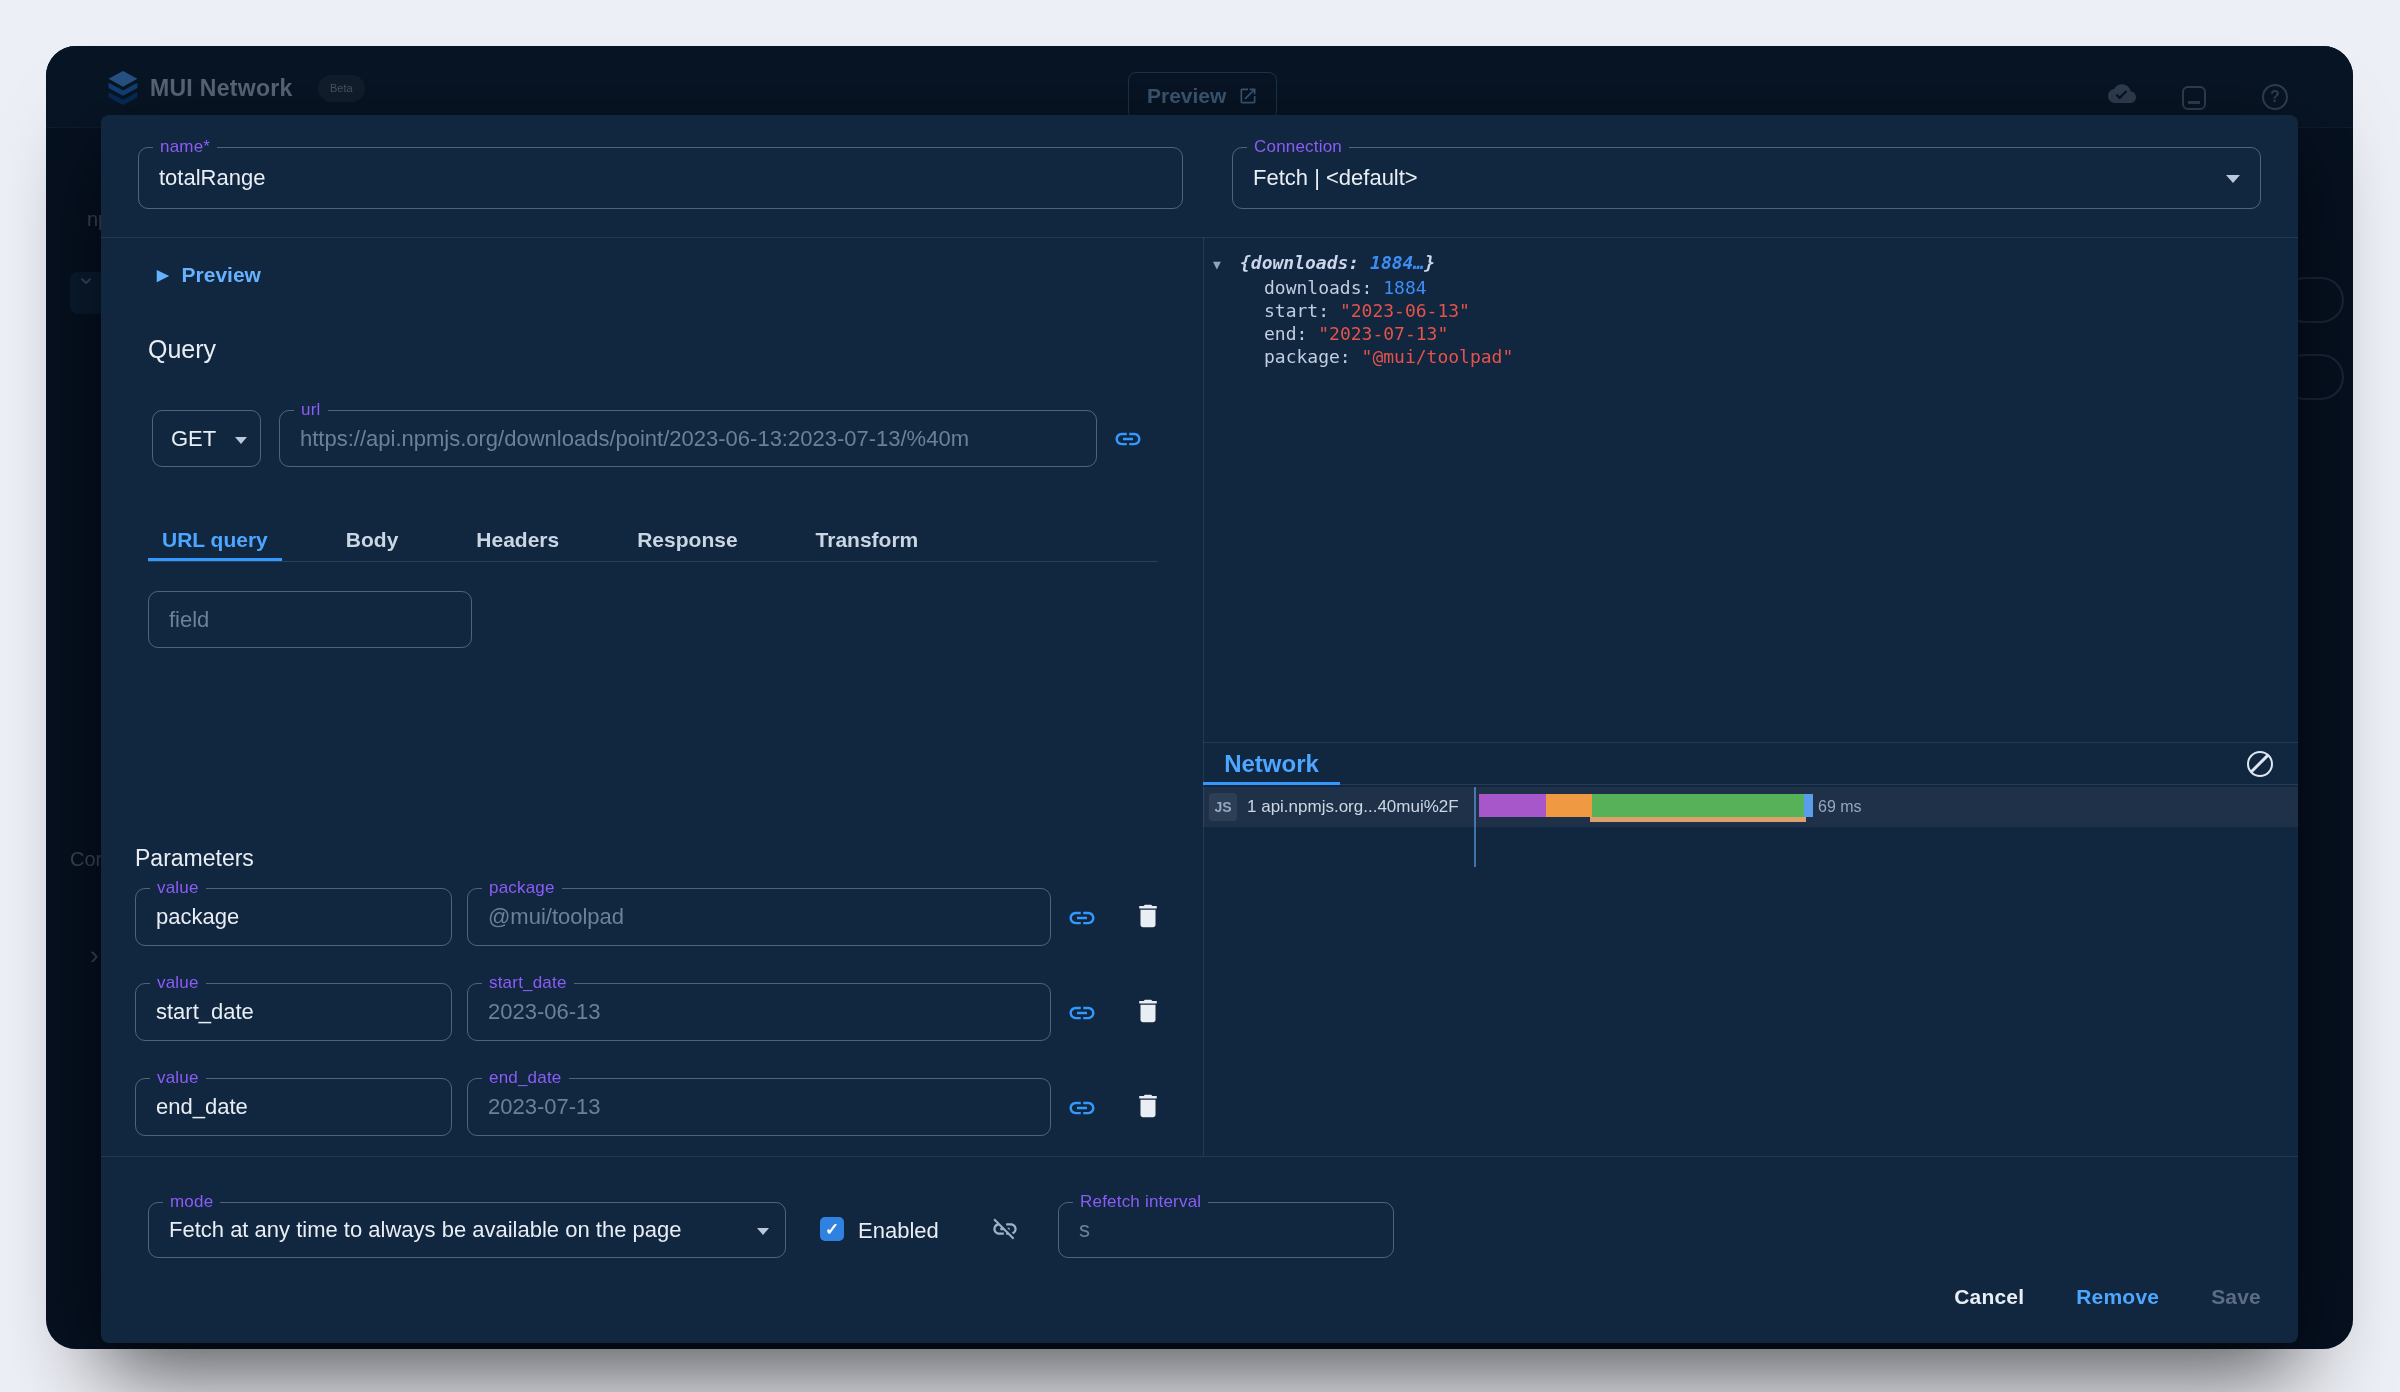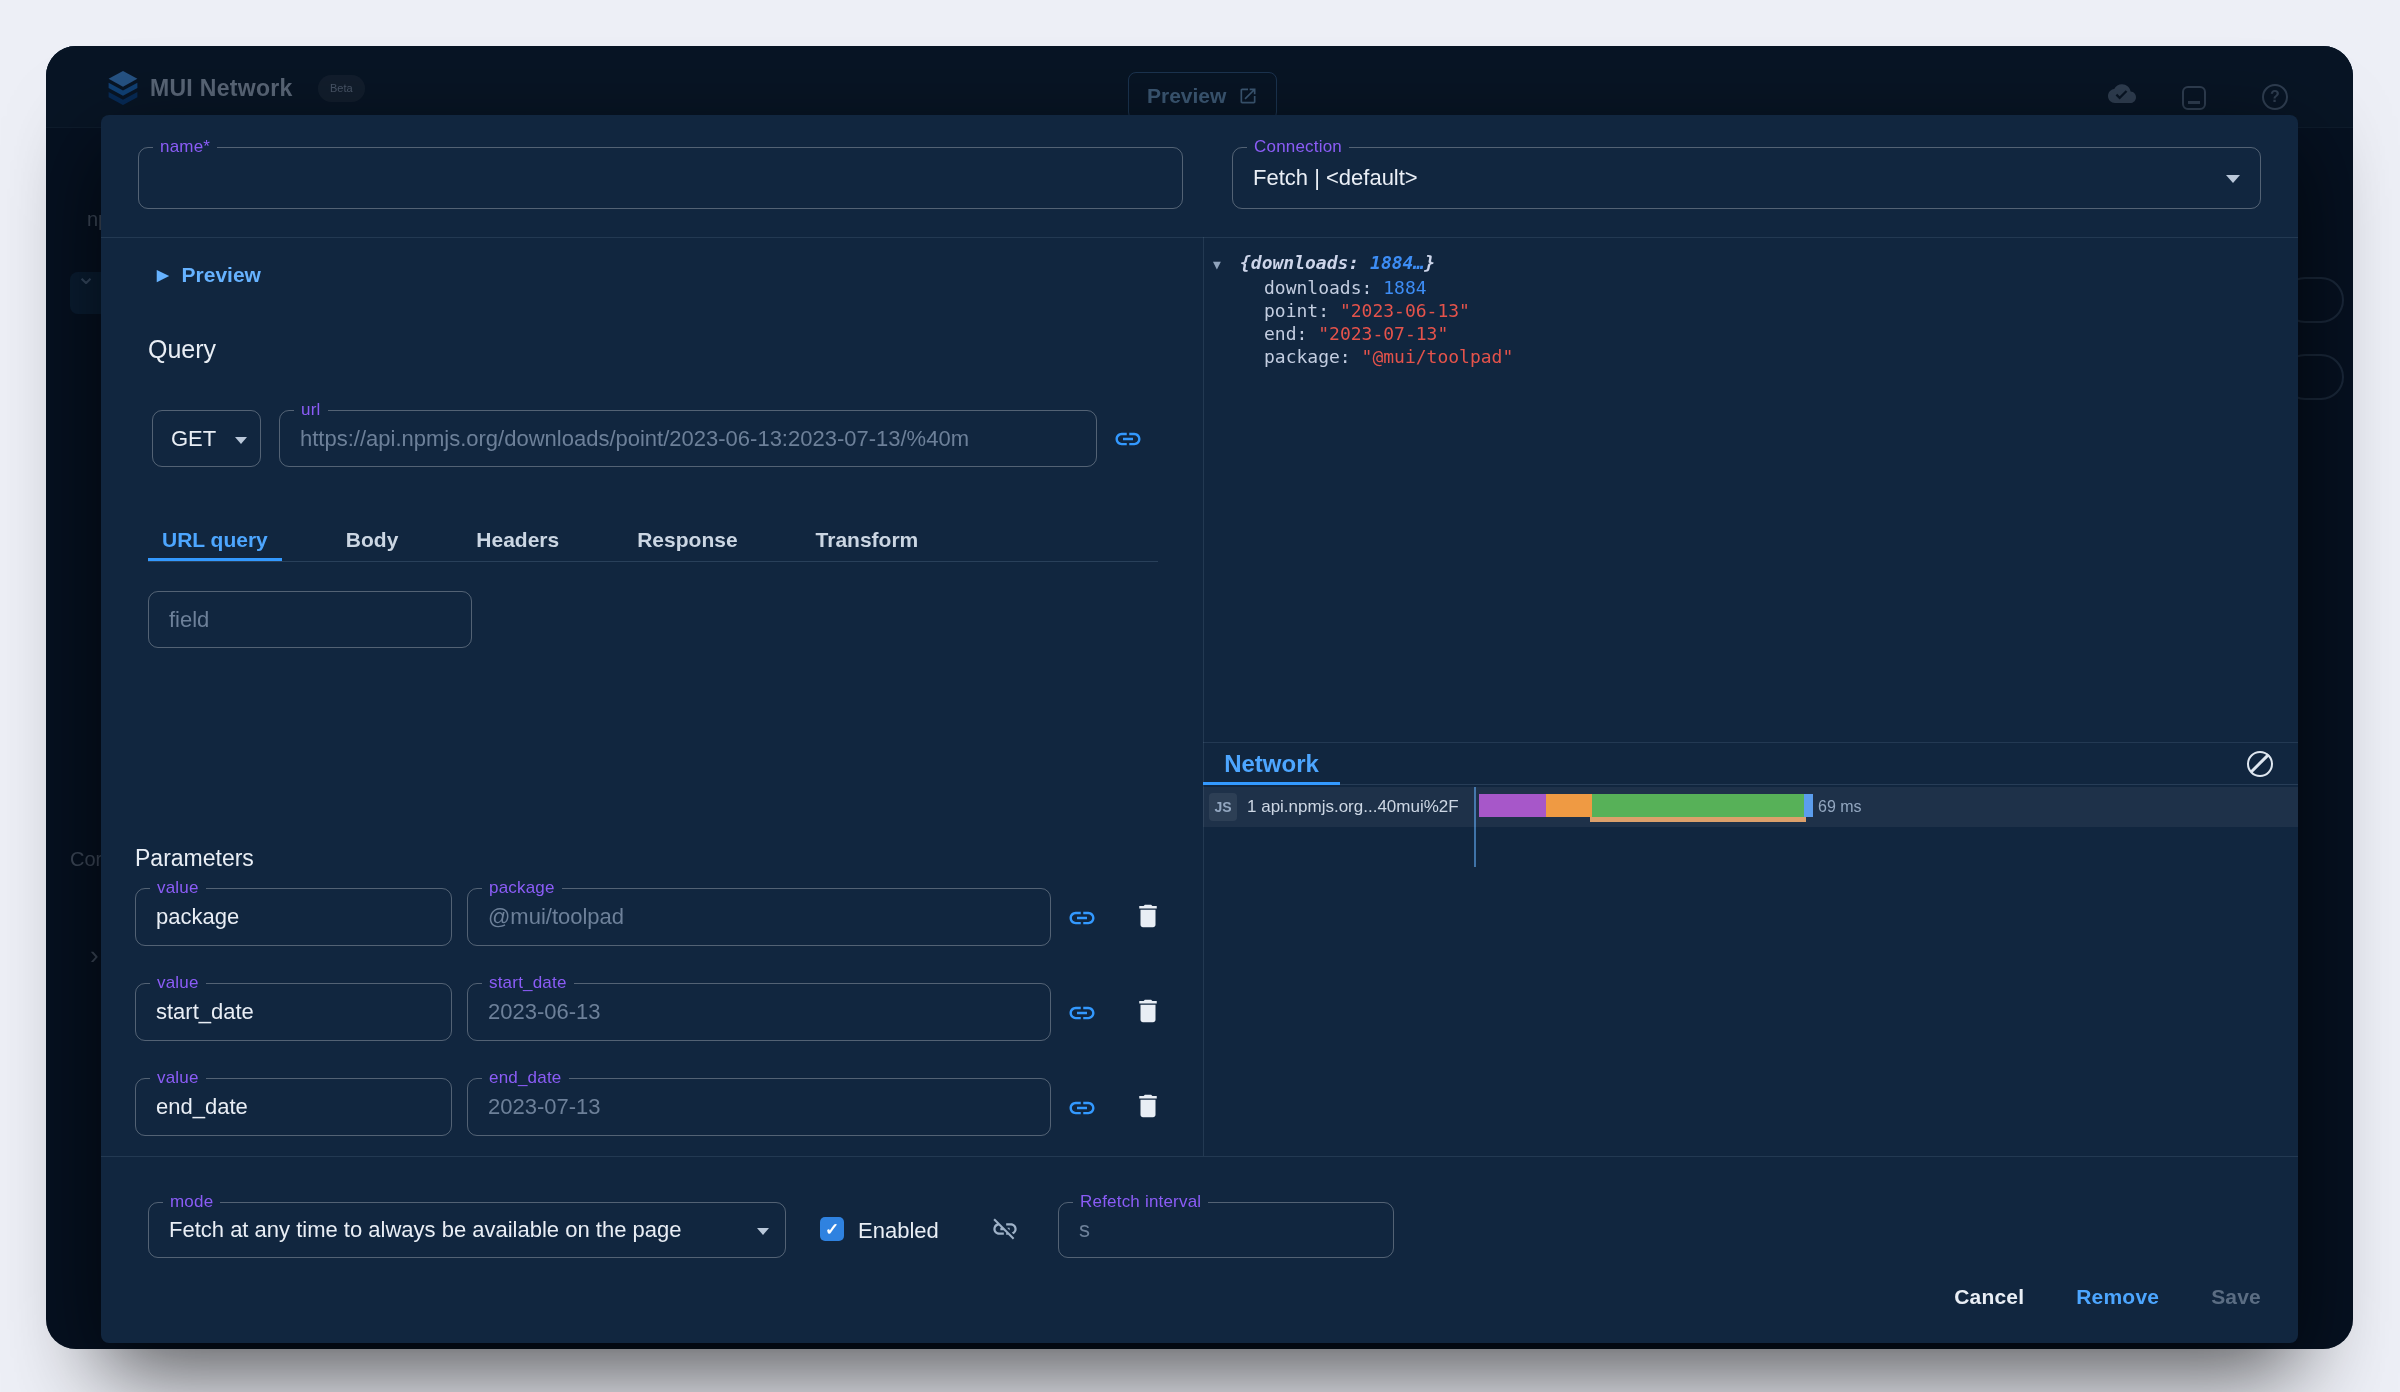--- a/index.html
+++ b/index.html
@@ -139,20 +139,21 @@
     <div class="pill" style="left:2236px; top:231px"></div>
     <div class="pill" style="left:2236px; top:308px"></div>
 
     <div class="scrim"></div>
   </div>
 
   <div class="dialog">
 
     <div class="fld" style="left:37px; top:32px; width:1045px; height:62px">
       <span class="flbl">name*</span>
+      <span class="fval">totalRange</span>
     </div>
     <div class="fld" style="left:1131px; top:32px; width:1029px; height:62px">
       <span class="flbl">Connection</span>
       <span class="fval">Fetch | &lt;default&gt;</span>
       <span class="cdown" style="right:20px; top:27px"></span>
     </div>
 
     <div class="div-h" style="left:0; top:122px; width:2197px"></div>
     <div class="div-v" style="left:1102px; top:122px; height:919px"></div>
 
@@ -248,21 +249,21 @@
       <svg width="30" height="30" viewBox="0 0 24 24">
           <path fill="#e9eef5" d="M6 19c0 1.1.9 2 2 2h8c1.1 0 2-.9 2-2V7H6v12zM19 4h-3.5l-1-1h-5l-1 1H5v2h14V4z"></path>
         </svg>
     </button>
 
     <div class="jsontree">
       <div>
         <span class="jarrow">▼</span><span class="jsum"><span>{downloads: </span><span class="num">1884…</span><span>}</span></span>
       </div>
       <div class="jrow"><span class="jkey">downloads:</span> <span class="jval num">1884</span></div>
-      <div class="jrow"><span class="jkey">point:</span> <span class="jval str">"2023-06-13"</span></div>
+      <div class="jrow"><span class="jkey">start:</span> <span class="jval str">"2023-06-13"</span></div>
       <div class="jrow"><span class="jkey">end:</span> <span class="jval str">"2023-07-13"</span></div>
       <div class="jrow"><span class="jkey">package:</span> <span class="jval str">"@mui/toolpad"</span></div>
     </div>
 
     <div class="ntabrow">
       <div class="ntab">Network</div>
     </div>
     <div class="blockicon"></div>
 
     <div class="netrow"></div>

